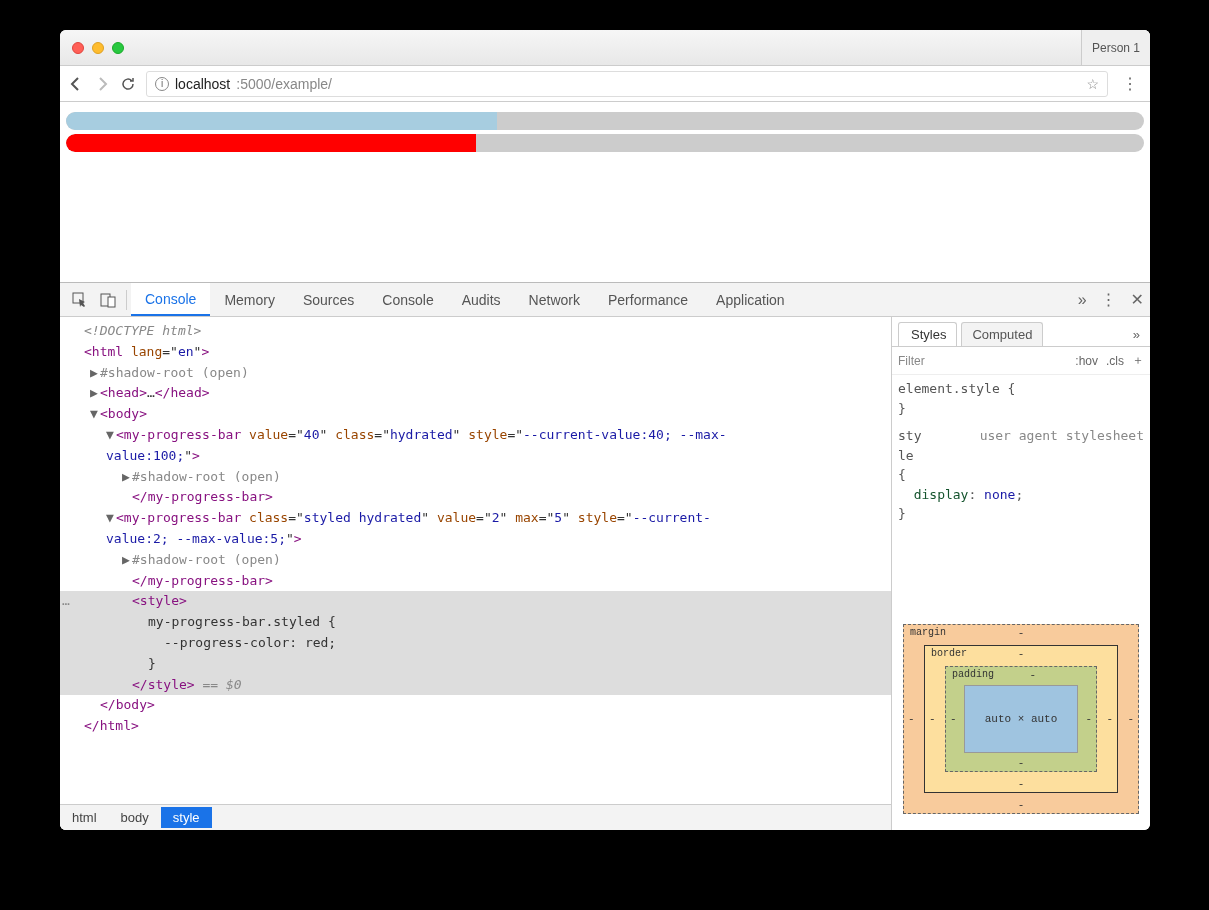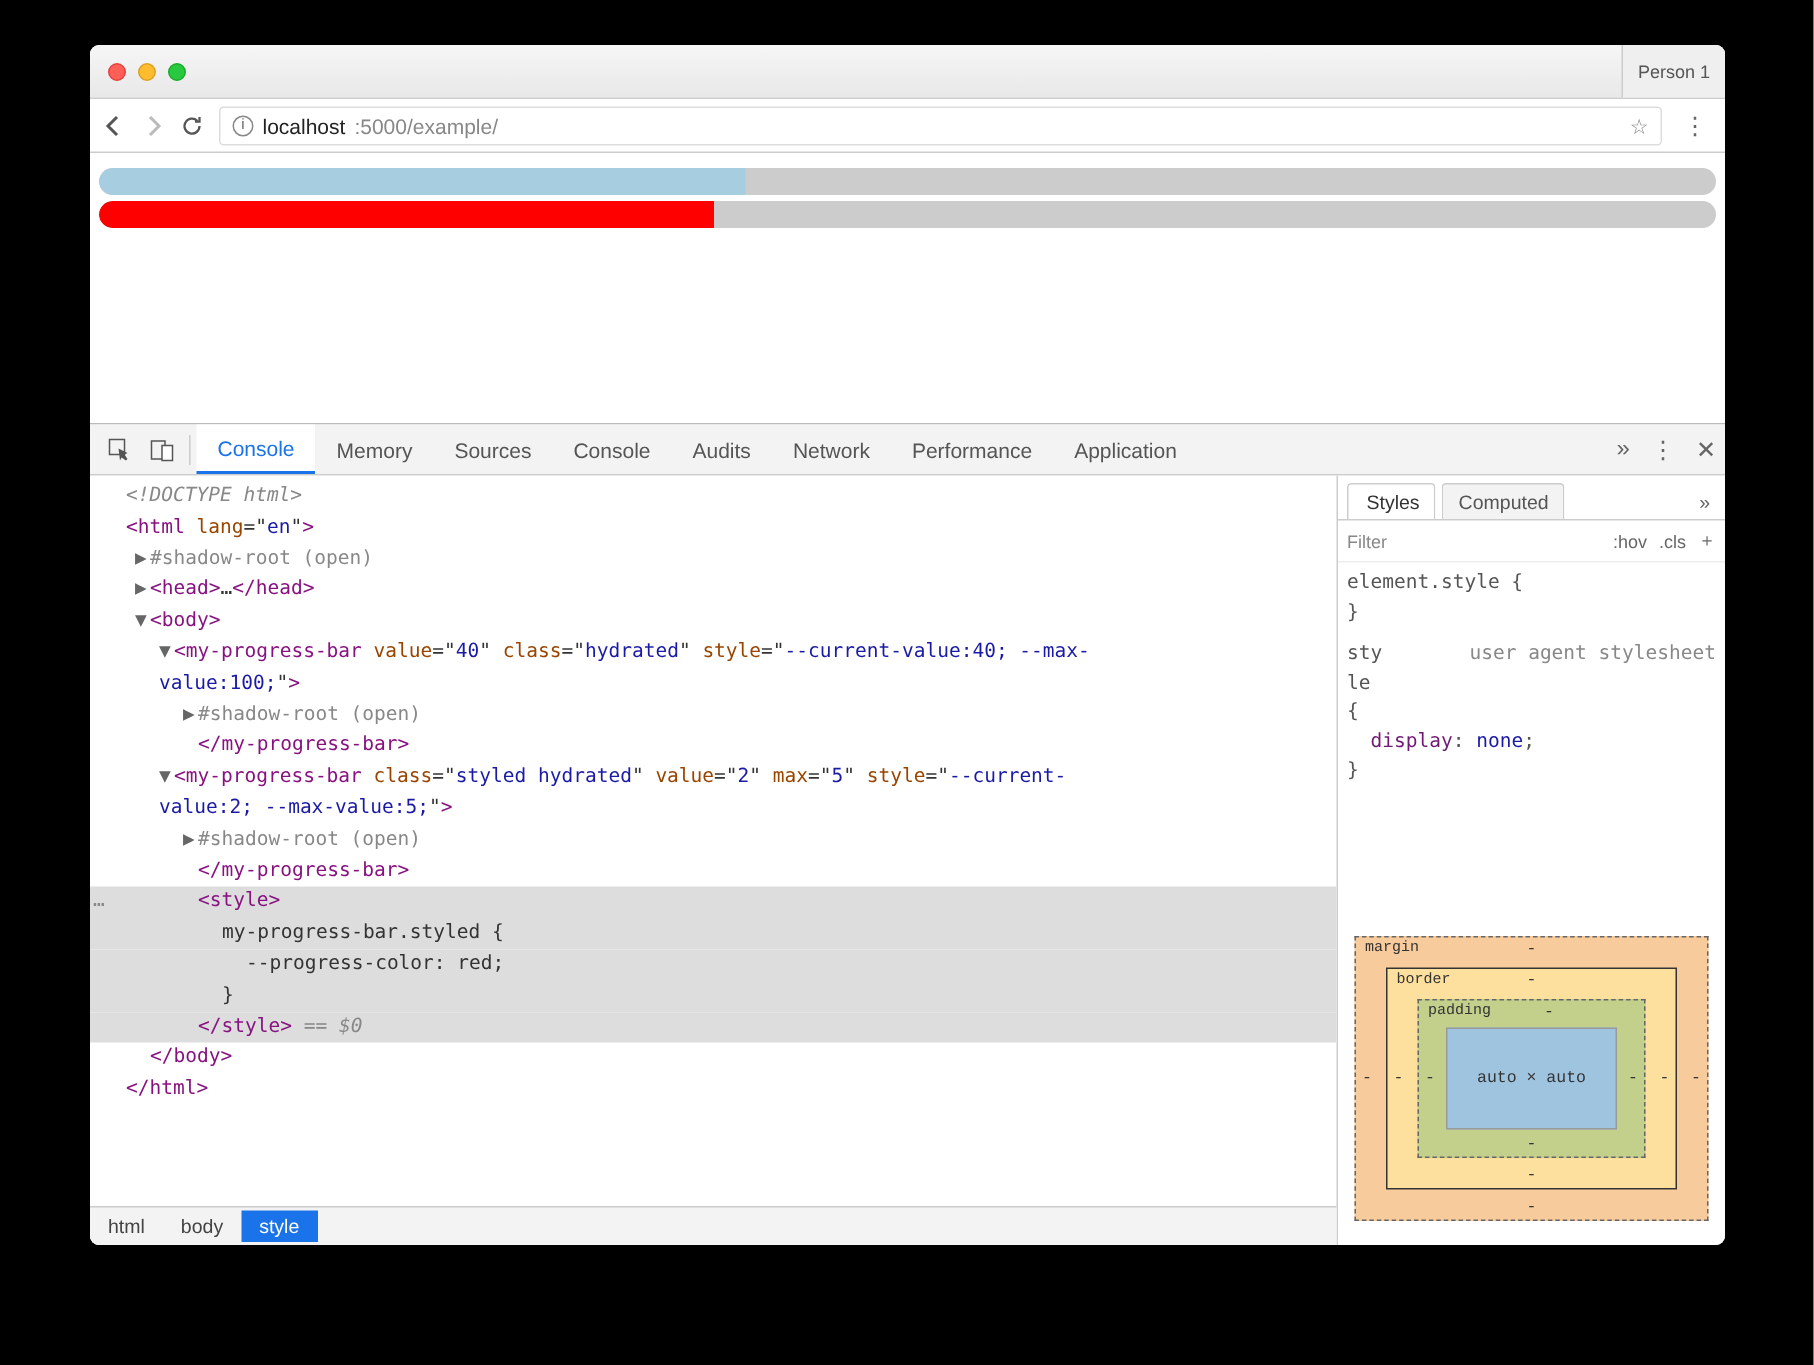--- a/index.html
+++ b/index.html
@@ -166,21 +166,21 @@
   }
   .s-tab.active{background:#fff;color:#333;padding-left:12px;}
   .s-chevrons{margin-left:auto;color:#666;padding:4px;}
   .filter-row{
     height:28px;border-bottom:1px solid #eee;display:flex;align-items:center;
     padding:0 6px;font-size:12px;gap:8px;
     font-family:-apple-system,Arial,sans-serif;color:#666;
   }
   .filter-row .lbl{flex:1;color:#888;}
   .rules{padding:4px 6px;color:#555;font-size:13px;line-height:1.5;}
-  .rules .prop{color:#701a75;}
+  .rules .prop{color:#14532d;}
   .rules .val{color:#1a1aa6;}
   .rules .ua{color:#888;text-align:right;}
   .boxmodel{
     margin-top:auto;padding:20px 10px 16px 10px;display:flex;justify-content:center;
   }
   .bm{
     position:relative;width:236px;height:190px;
     font-family:Liberation Mono, monospace;font-size:11px;color:#333;
   }
   .bm div{display:flex;align-items:center;justify-content:center;}

